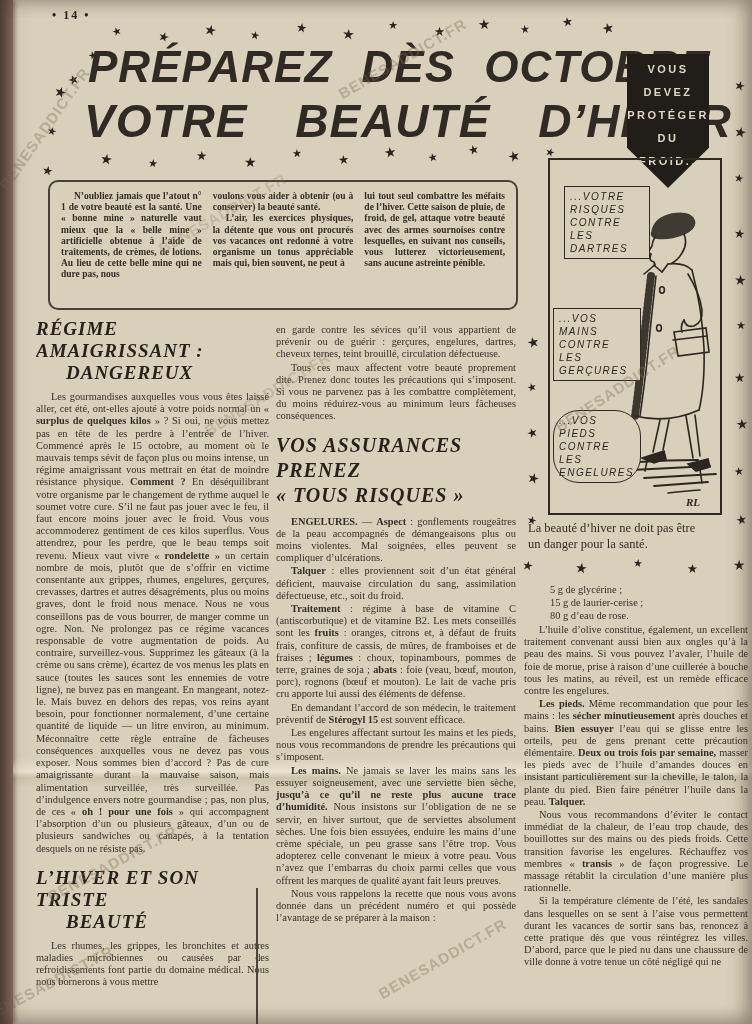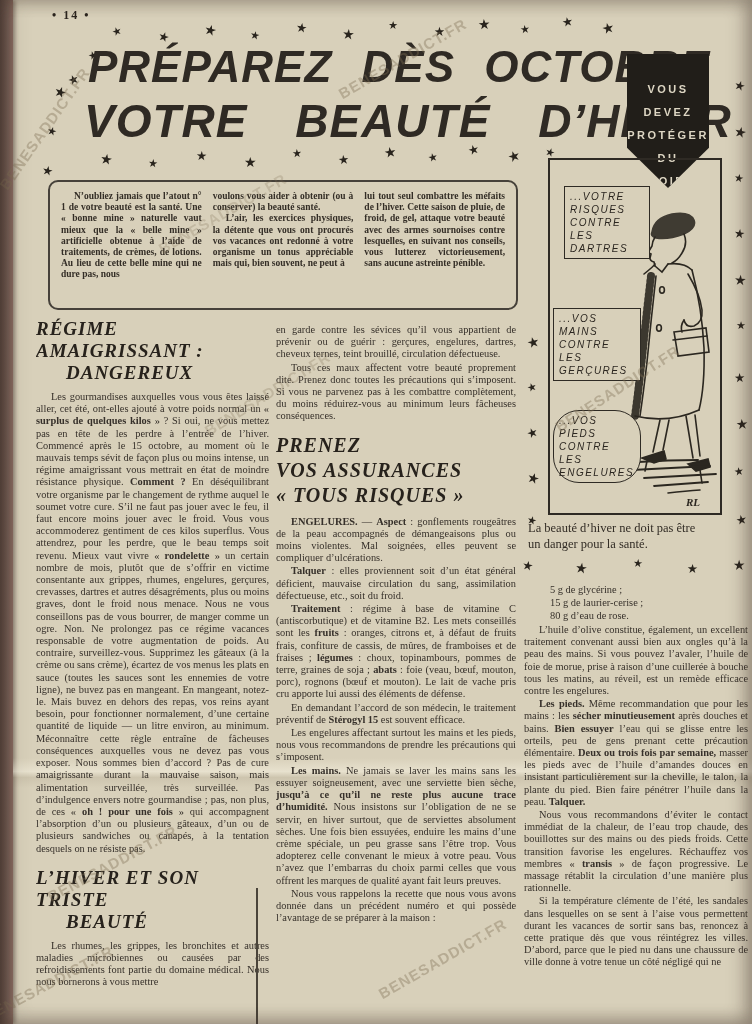--- a/index.html
+++ b/index.html
@@ -13,21 +13,21 @@
   .crease{position:absolute;left:13px;top:758px;width:739px;height:30px;pointer-events:none;
     background:linear-gradient(180deg,rgba(255,252,238,0) 0%,rgba(250,246,230,.45) 45%,rgba(110,95,70,.10) 65%,rgba(255,252,238,0) 100%);}
   .page-number{position:absolute;left:52px;top:8px;font-weight:bold;font-size:12px;letter-spacing:2px;color:#2c2620;}
   .star{position:absolute;color:#29241d;line-height:1;}
   .title{position:absolute;margin:0;font-family:"Liberation Sans",sans-serif;font-style:italic;
          font-weight:600;color:#2f2a24;white-space:nowrap;}
   .title.l1{left:88px;top:42px;font-size:44px;letter-spacing:1px;word-spacing:16px;}
   .title.l2{left:84px;top:94px;font-size:46px;letter-spacing:1px;word-spacing:34px;}
   .arrow{position:absolute;left:627px;top:54px;width:82px;height:134px;background:#211e19;
          clip-path:polygon(0 0,100% 0,100% 70%,50% 100%,0 70%);
-         font-family:"Liberation Sans",sans-serif;text-align:center;padding-top:24px;box-sizing:border-box;}
+         font-family:"Liberation Sans",sans-serif;text-align:center;padding-top:4px;box-sizing:border-box;}
   .arrow span{display:block;color:#ddd6c3;font-weight:bold;font-size:11px;letter-spacing:2.5px;line-height:23px;}
   .intro-box{position:absolute;left:48px;top:180px;width:470px;height:130px;box-sizing:border-box;
     border:2px solid #46413a;border-radius:10px;padding:9px 11px;display:flex;gap:11px;
     font-weight:bold;font-size:9.5px;line-height:11.2px;color:#332d26;}
   .intro-box .ic{flex:1;text-align:justify;margin:0;}
   .intro-box p{margin:0;text-align:justify;}
   .indent{text-indent:13px;}
   .noindent{text-indent:0;}
   .col{position:absolute;overflow:hidden;font-size:10.4px;line-height:12.2px;text-align:justify;}
   .col p{margin:0 0 1px;text-indent:15px;text-align:justify;}
@@ -149,22 +149,22 @@
       <span>L’HIVER ET SON TRISTE</span>
       <span class="h-l2">BEAUTÉ</span>
     </h2>
     <p>Les rhumes, les grippes, les bronchites et autres maladies microbiennes ou causées par des refroidissements font partie du domaine médical. Nous nous bornerons à vous mettre</p>
   </section>
 
   <section class="col mid-col">
     <p class="noindent">en garde contre les sévices qu’il vous appartient de prévenir ou de guérir : gerçures, engelures, dartres, cheveux ternes, teint brouillé, circulation défectueuse.</p>
     <p>Tous ces maux affectent votre beauté proprement dite. Prenez donc toutes les précautions qui s’imposent. Si vous ne parvenez pas à les combattre complètement, du moins réduirez-vous au minimum leurs fâcheuses conséquences.</p>
     <h2 class="heading mid">
+      <span>VOS ASSURANCES</span>
       <span>PRENEZ</span>
-      <span>VOS ASSURANCES</span>
       <span>« TOUS RISQUES »</span>
     </h2>
     <p><b>ENGELURES.</b> — <b>Aspect</b> : gonflements rougeâtres de la peau accompagnés de démangeaisons plus ou moins violentes. Mal soignées, elles peuvent se compliquer d’ulcérations.</p>
     <p><b>Talquer</b> : elles proviennent soit d’un état général déficient, mauvaise circulation du sang, assimilation défectueuse, etc., soit du froid.</p>
     <p><b>Traitement</b> : régime à base de vitamine C (antiscorbutique) et de vitamine B2. Les mets conseillés sont les <b>fruits</b> : oranges, citrons et, à défaut de fruits frais, confiture de cassis, de mûres, de framboises et de fraises ; <b>légumes</b> : choux, topinambours, pommes de terre, graines de soja ; <b>abats</b> : foie (veau, bœuf, mouton, porc), rognons (bœuf et mouton). Le lait de vache pris cru apporte lui aussi des éléments de défense.</p>
     <p>En demandant l’accord de son médecin, le traitement préventif de <b>Stérogyl 15</b> est souvent efficace.</p>
     <p>Les engelures affectant surtout les mains et les pieds, nous vous recommandons de prendre les précautions qui s’imposent.</p>
     <p><b>Les mains.</b> Ne jamais se laver les mains sans les essuyer soigneusement, avec une serviette bien sèche, <b>jusqu’à ce qu’il ne reste plus aucune trace d’humidité.</b> Nous insistons sur l’obligation de ne se servir, en hiver surtout, que de serviettes absolument sèches. Une fois bien essuyées, enduire les mains d’une crème spéciale, un peu grasse sans l’être trop. Vous adopterez celle convenant le mieux à votre peau. Vous n’avez que l’embarras du choix parmi celles que vous offrent les marques de qualité ayant fait leurs preuves.</p>
     <p>Nous vous rappelons la recette que nous vous avons donnée dans un précédent numéro et qui possède l’avantage de se préparer à la maison :</p>
   </section>

